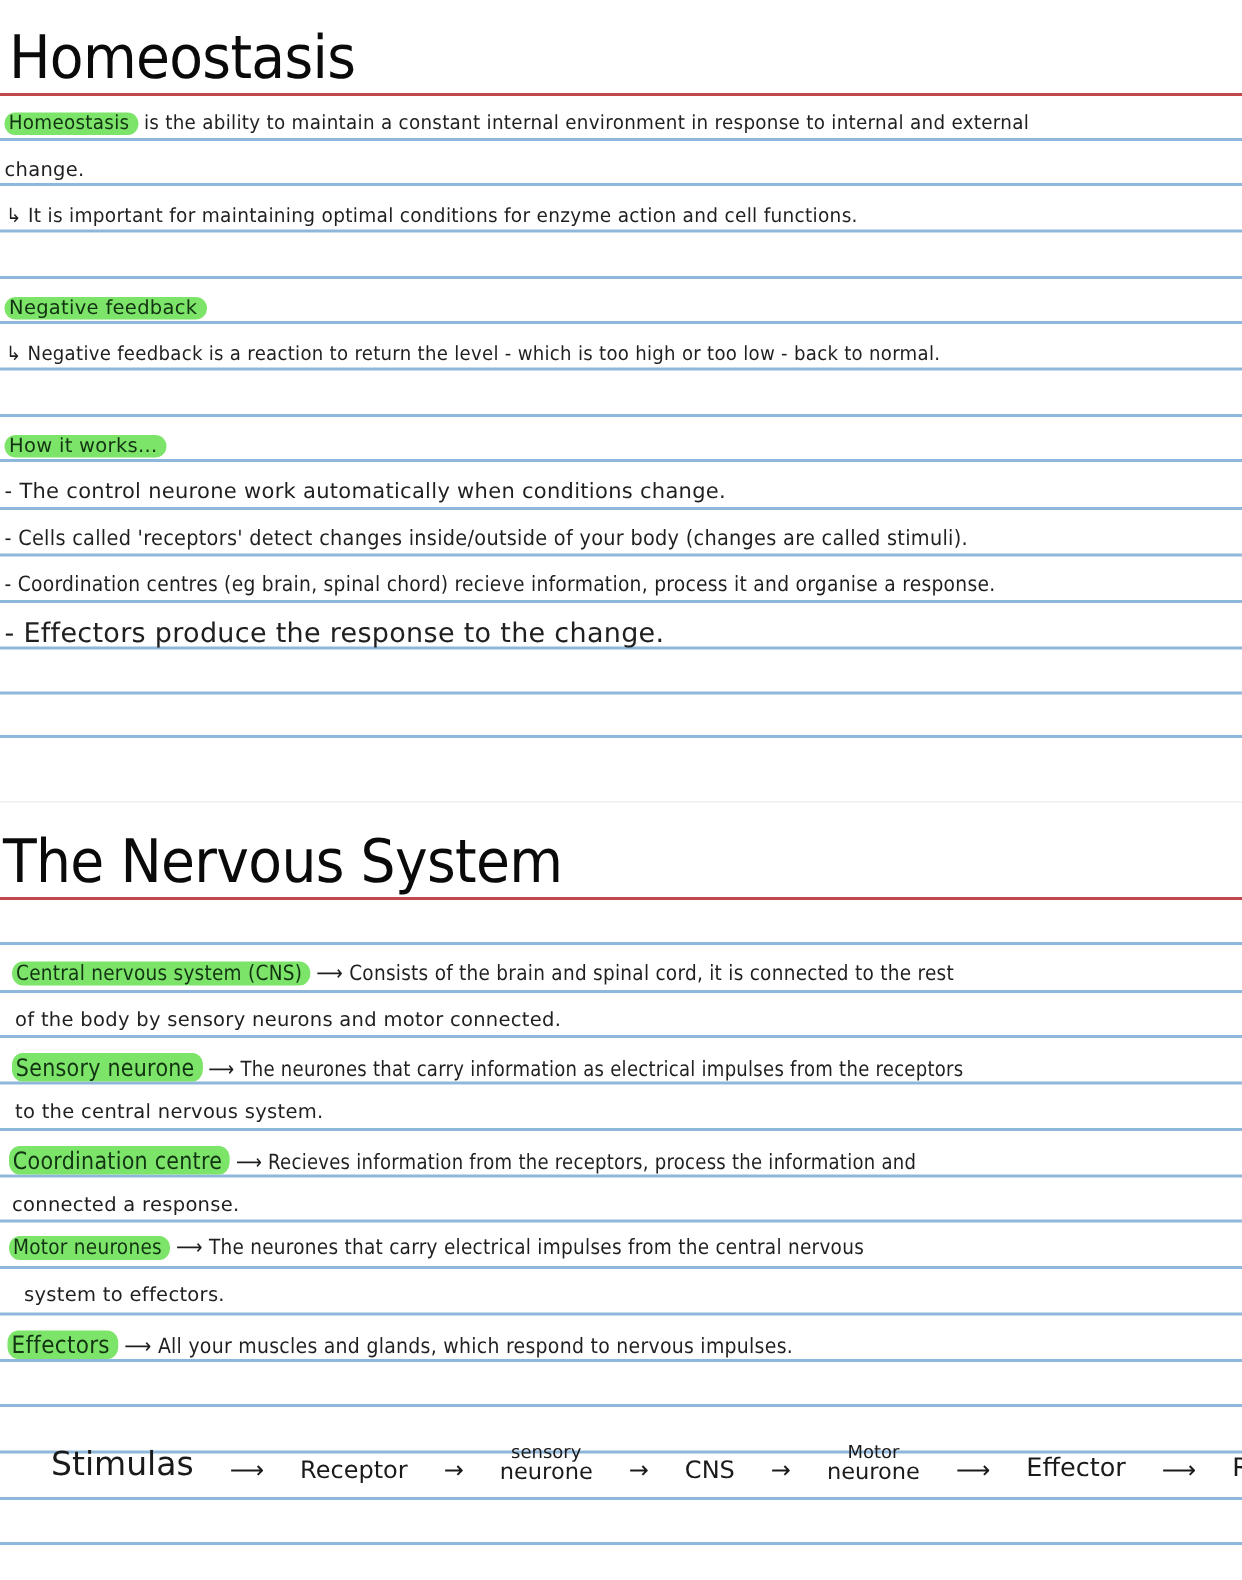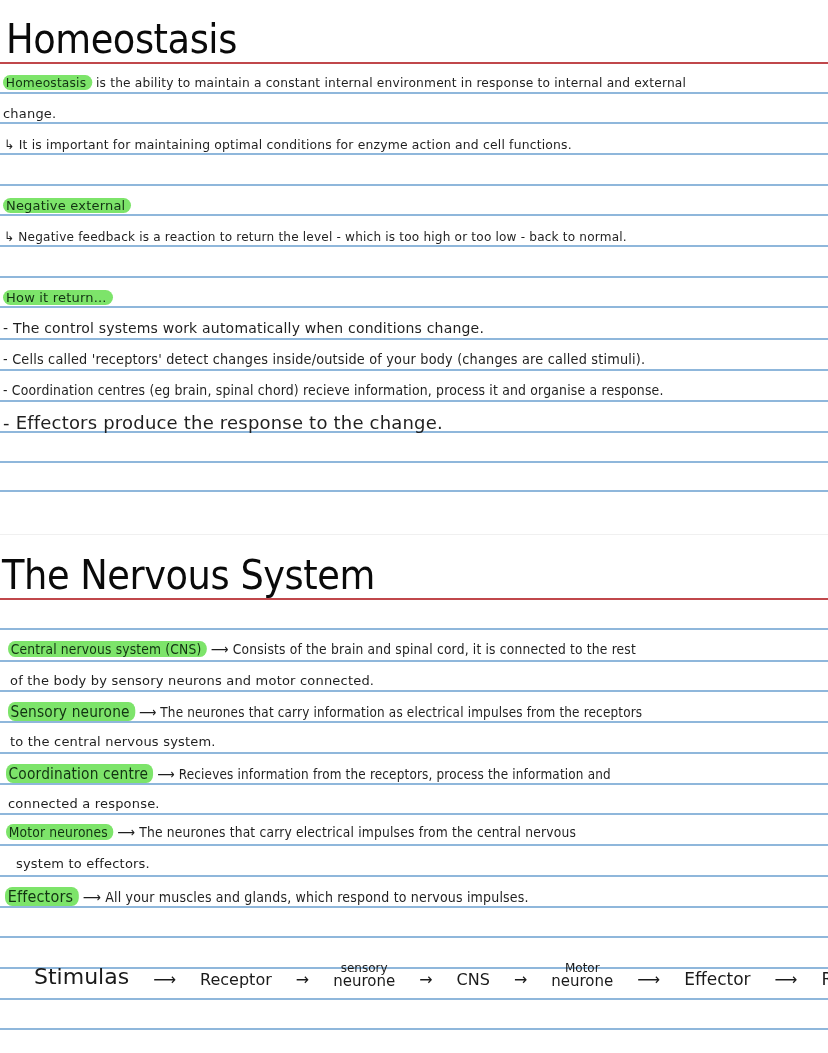--- a/index.html
+++ b/index.html
@@ -74,34 +74,34 @@
   <span>is the ability to maintain a constant internal environment in response to internal and external</span>
 </div>
 <div class="txt" style="top:106px; left:3px">change.</div>
 
 <div class="txt" style="top:137px; left:4px; transform:scaleX(0.95)">
   <span>↳</span>
   <span>It is important for maintaining optimal conditions for enzyme action and cell functions.</span>
 </div>
 
 <div class="txt" style="top:198px; left:3px">
-  <span class="hl">Negative external</span>
+  <span class="hl">Negative feedback</span>
 </div>
 <div class="txt" style="top:229px; left:4px; transform:scaleX(0.93)">
   <span>↳</span>
   <span>Negative feedback is a reaction to return the level - which is too high or too low - back to normal.</span>
 </div>
 
 <div class="txt" style="top:290px; left:3px">
-  <span class="hl">How it return...</span>
+  <span class="hl">How it works...</span>
 </div>
 
 <div class="txt" style="top:320px; left:3px; font-size:14px">
   <span>-</span>
-  <span>The control systems work automatically when conditions change.</span>
+  <span>The control neurone work automatically when conditions change.</span>
 </div>
 <div class="txt" style="top:351px; left:3px; font-size:14px; transform:scaleX(0.92)">
   <span>-</span>
   <span>Cells called 'receptors' detect changes inside/outside of your body (changes are called stimuli).</span>
 </div>
 <div class="txt" style="top:382px; left:3px; font-size:14px; transform:scaleX(0.89)">
   <span>-</span>
   <span>Coordination centres (eg brain, spinal chord) recieve information, process it and organise a response.</span>
 </div>
 <div class="txt" style="top:412px; left:3px; font-size:18px">

